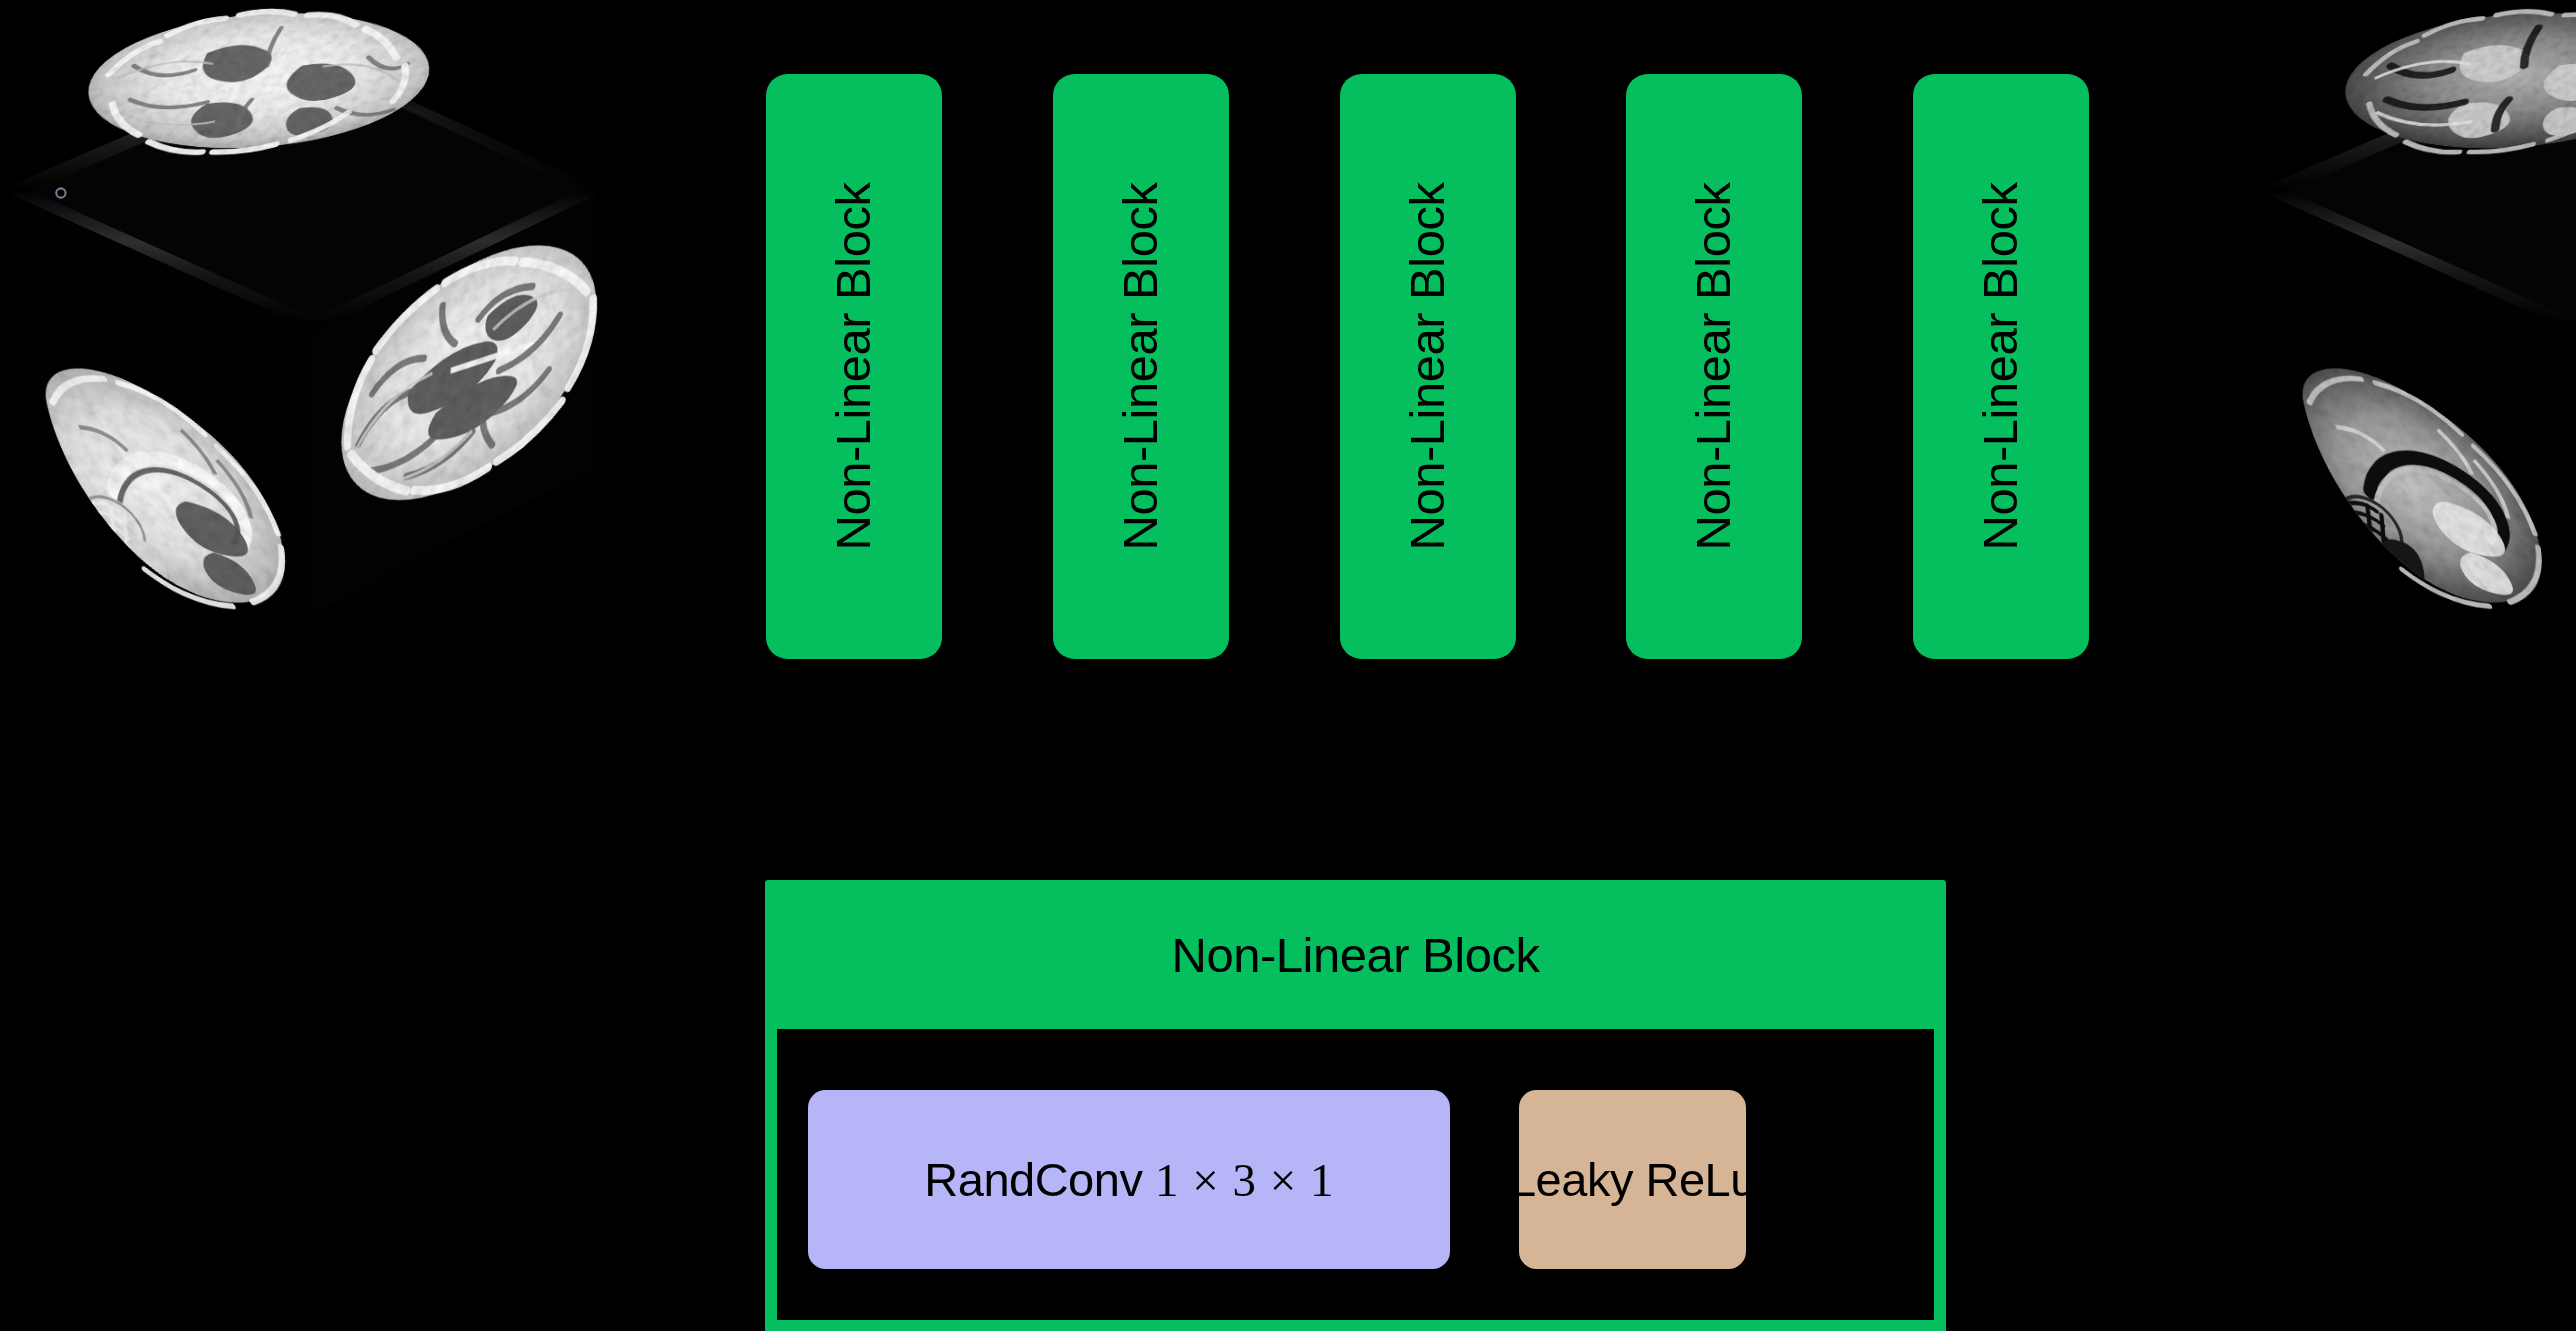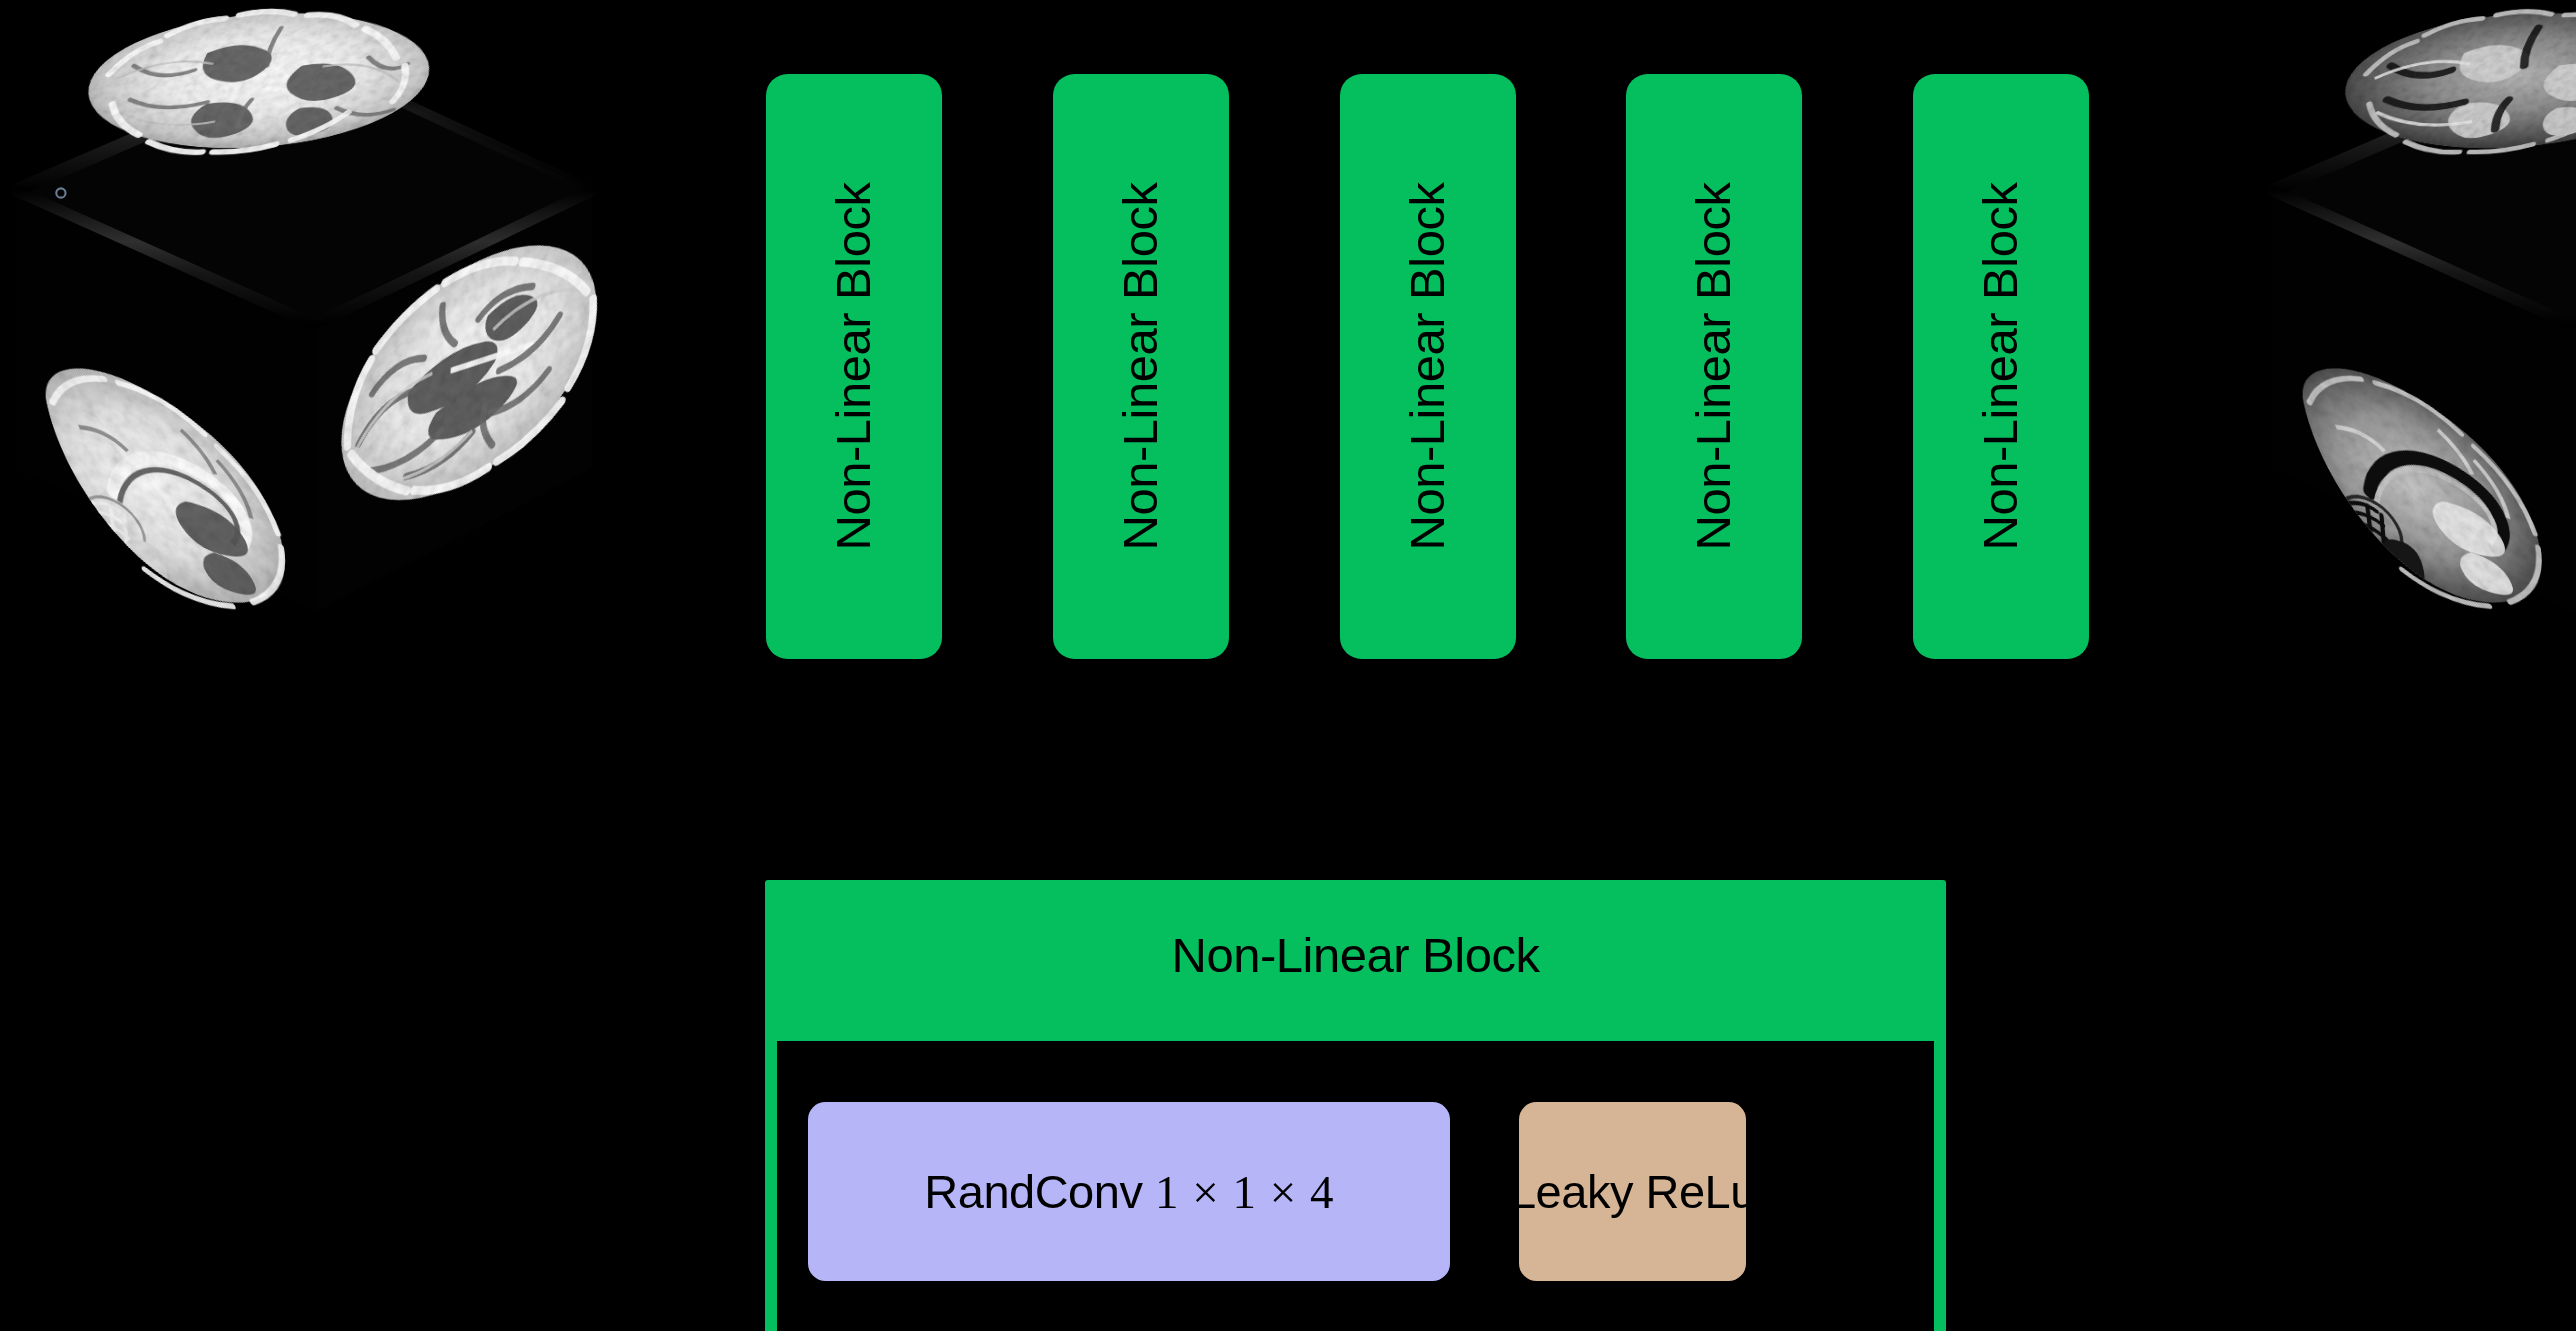--- a/index.html
+++ b/index.html
@@ -454,26 +454,26 @@
       </g>
     </svg>
   </div>
 
   <div class="detail-panel" style="left:765px;top:880px;width:1181px;height:453px;">
 
     <div class="detail-header" style="height:149px;">
       <span>Non-Linear Block</span>
     </div>
 
-    <div class="detail-body" style="left:12.4px;top:149px;width:1157px;height:291px;margin-top:12px;">
+    <div class="detail-body" style="left:12.4px;top:149px;width:1157px;height:291px;">
 
       <div class="chip chip-randconv" style="left:31px;top:61px;width:642px;height:179px;">
         <span>RandConv</span>
         <span>&nbsp;</span>
-        <span class="kernel">1 × 1 × 4</span>
+        <span class="kernel">1 × 3 × 1</span>
       </div>
 
       <div class="chip chip-leaky" style="left:742px;top:61px;width:227px;height:179px;justify-content:center;">
         <span>Leaky ReLu</span>
       </div>
 
     </div>
   </div>
 
 </div>

